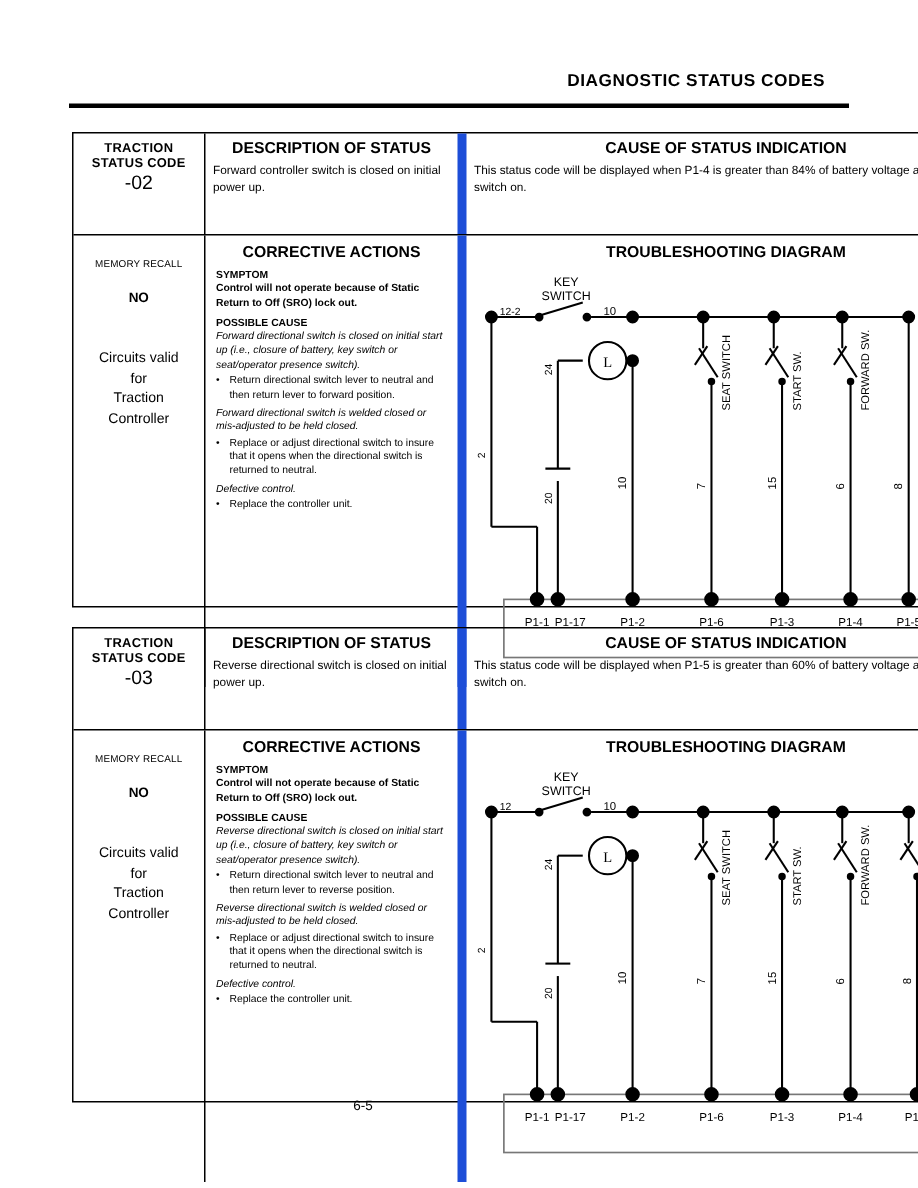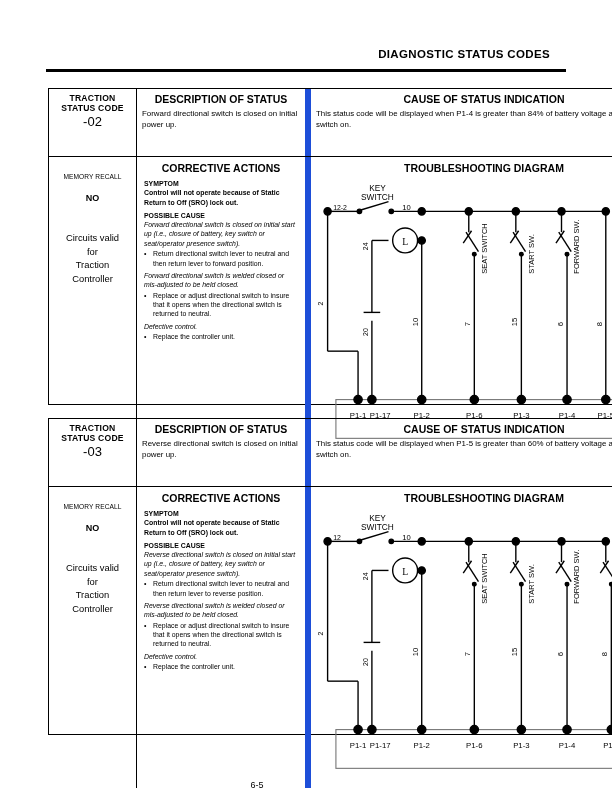--- a/index.html
+++ b/index.html
@@ -5,21 +5,21 @@
   html,body{margin:0;padding:0;background:#fff;}
   body{width:612px;height:792px;font-family:"Liberation Sans",sans-serif;color:#000;position:relative;overflow:hidden;}
   .page{position:absolute;inset:0;}
 
   
   .hdr{position:absolute;left:30px;top:48px;width:520px;text-align:right;}
   .hdr-title{font-size:11.5px;font-weight:bold;letter-spacing:.35px;}
   .hdr-rule{position:absolute;left:46px;top:69px;width:520px;height:3px;background:#000;}
 
   
-  .footer{position:absolute;left:0;top:780px;width:484px;text-align:center;font-size:9px;padding-left:15px;}
+  .footer{position:absolute;left:0;top:732px;width:484px;text-align:center;font-size:9px;}
 
   
   .block{position:absolute;left:48px;width:610px;border:1.6px solid #000;box-sizing:border-box;}
   #block1{top:88px;height:317px;}
   #block2{top:418px;height:317px;}
 
   .row{display:flex;box-sizing:border-box;}
   .row-top{height:68px;border-bottom:1px solid #000;}
   .row-bot{height:auto;flex:1;}
 
@@ -66,21 +66,21 @@
 
   <div class="block" id="block1">
     <div class="row row-top">
       <div class="c1 pad">
         <div class="colhead small">TRACTION</div>
         <div class="colhead small">STATUS CODE</div>
         <div class="code-num">-02</div>
       </div>
       <div class="c2">
         <div class="colhead" style="padding-top:4px;">DESCRIPTION OF STATUS</div>
-        <div class="celltext pad">Forward directional switch is closed on initial power up.</div>
+        <div class="celltext pad">Forward controller switch is closed on initial power up.</div>
       </div>
       <div class="c3">
         <div class="colhead" style="padding-top:4px;">CAUSE OF STATUS INDICATION</div>
         <div class="celltext pad">This status code will be displayed when P1-4 is greater than 84% of battery voltage at initial key switch on.</div>
       </div>
     </div>
     <div class="row row-bot">
       <div class="c1">
         <div class="memrec">MEMORY RECALL</div>
         <div class="memval">NO</div>

